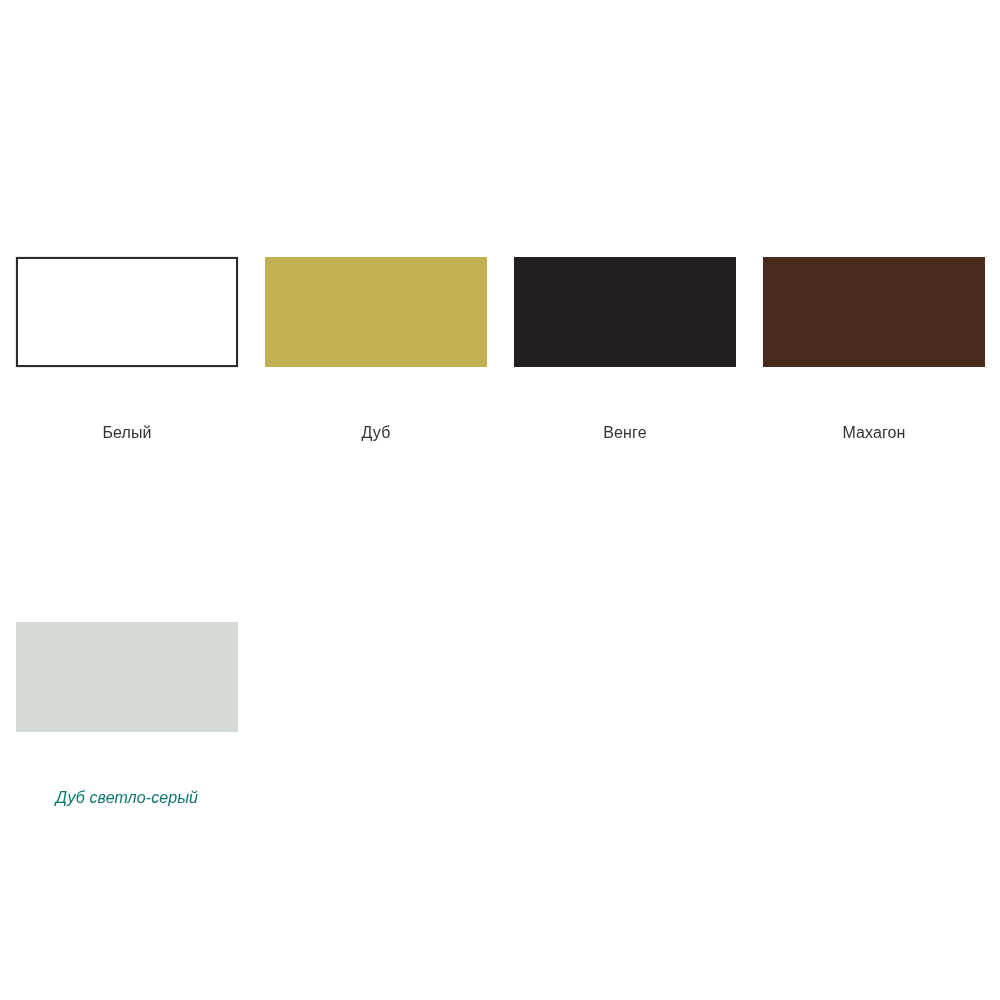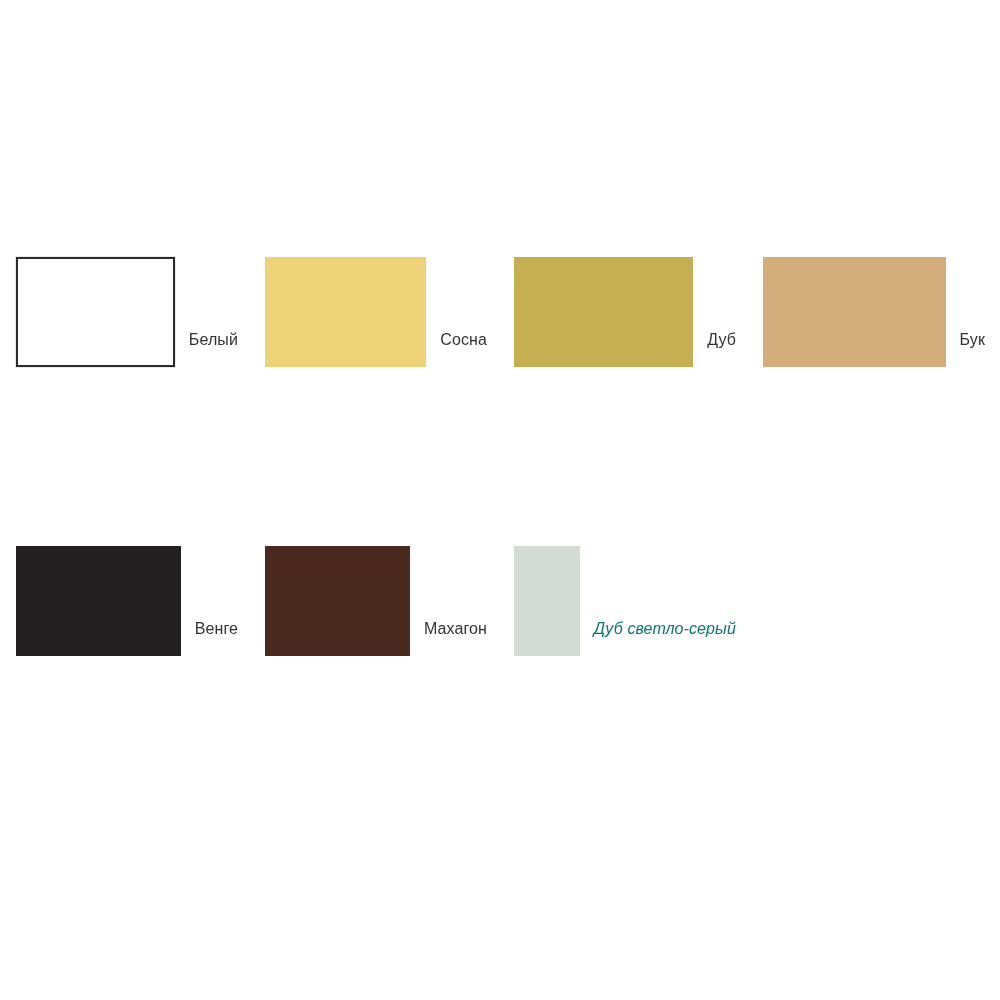--- a/index.html
+++ b/index.html
@@ -29,23 +29,22 @@
     width: 972px;
     display: grid;
     grid-template-columns: repeat(4, 222px);
     column-gap: 27px;
     row-gap: 179px;
   }
 
   .swatch-cell {
     width: 222px;
     display: flex;
-    flex-direction: row;
+    flex-direction: column;
     align-items: center;
-    gap: 14px;
   }
 
   .swatch-chip {
     width: 222px;
     height: 110px;
     box-sizing: border-box;
     background: #ffffff;
     display: block;
   }
 
@@ -67,30 +66,22 @@
 </head>
 <body style="background: rgb(255, 255, 255);">
 
 <div class="swatch-board">
   <div class="swatch-grid">
       <div class="swatch-cell">
         <div class="swatch-chip bordered" style="background-color: rgb(255, 255, 255);"></div>
         <div class="swatch-label" style="color: rgb(51, 51, 51);">Белый</div>
       </div>
       <div class="swatch-cell">
-        <div class="swatch-chip" style="background-color: rgb(238, 210, 120);"></div>
-        <div class="swatch-label" style="color: rgb(51, 51, 51);">Сосна</div>
-      </div>
-      <div class="swatch-cell">
         <div class="swatch-chip" style="background-color: rgb(196, 176, 82);"></div>
         <div class="swatch-label" style="color: rgb(51, 51, 51);">Дуб</div>
-      </div>
-      <div class="swatch-cell">
-        <div class="swatch-chip" style="background-color: rgb(211, 174, 124);"></div>
-        <div class="swatch-label" style="color: rgb(51, 51, 51);">Бук</div>
       </div>
       <div class="swatch-cell">
         <div class="swatch-chip" style="background-color: rgb(35, 31, 32);"></div>
         <div class="swatch-label" style="color: rgb(51, 51, 51);">Венге</div>
       </div>
       <div class="swatch-cell">
         <div class="swatch-chip" style="background-color: rgb(74, 42, 30);"></div>
         <div class="swatch-label" style="color: rgb(51, 51, 51);">Махагон</div>
       </div>
       <div class="swatch-cell">

